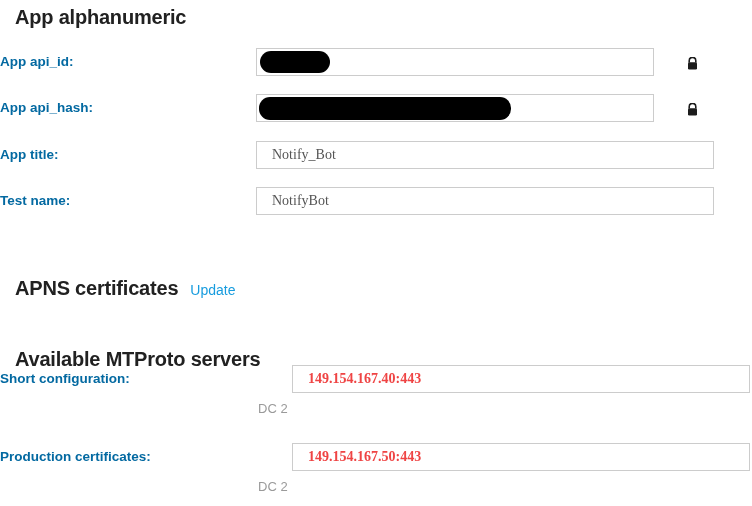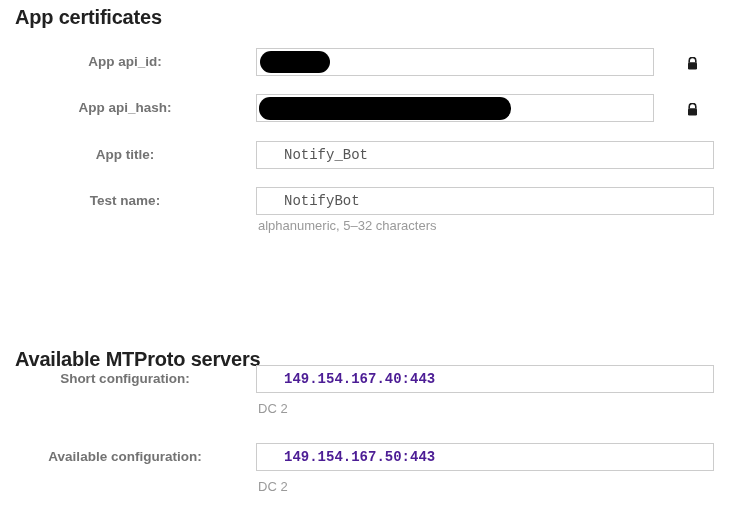--- a/index.html
+++ b/index.html
@@ -17,55 +17,55 @@
     letter-spacing: -0.2px; white-space: nowrap;
   }
   h2 .update-link {
     font-size: 14px; font-weight: normal; color: #179cde;
     text-decoration: none; margin-left: 12px; letter-spacing: 0;
   }
 
   .form-row { position: absolute; left: 0; height: 28px; }
   .form-label {
     position: absolute; left: 0; top: 0; width: 250px; height: 28px;
-    line-height: 28px; text-align: center;
-    font-size: 13.5px; font-weight: bold; color: #737373;
+    line-height: 28px; text-align: left;
+    font-size: 13.5px; font-weight: bold; color: #0369a1;
     white-space: nowrap;
   }
   .text-input {
     position: absolute; top: 0; height: 28px;
     border: 1px solid #ccc; border-radius: 0;
-    padding: 0 0 0 27px; margin: 0;
-    font-family: Liberation Mono, monospace;
+    padding: 0 0 0 15px; margin: 0;
+    font-family: Liberation Serif, serif;
     font-size: 14px; color: #555; background: #fff;
     outline: none;
   }
   .text-input.narrow { left: 256px; width: 398px; }
   .text-input.wide   { left: 256px; width: 458px; }
-  .text-input.bold-value { font-weight: bold; color: #4c1d95; }
+  .text-input.bold-value { font-weight: bold; color: #ef4444; margin-left: 36px; }
 
   .redaction {
     position: absolute; background: #000; border-radius: 11px; z-index: 2;
   }
   .redaction.r1 { left: 260px; top: 3px;  width: 70px;  height: 22px; }
   .redaction.r2 { left: 259px; top: 3px;  width: 252px; height: 23px; }
 
   .lock-icon { position: absolute; left: 687px; top: 8px; width: 11px; height: 13px; }
 
   .helper-text {
     position: absolute; left: 258px;
     font-size: 13px; color: #9a9a9a; white-space: nowrap;
   }
 </style>
 </head>
 <body>
 
 <div class="page">
 
-  <h2 class="section-heading" style="top: 6px;">App certificates</h2>
+  <h2 class="section-heading" style="top: 6px;">App alphanumeric</h2>
 
   <div class="form-row" style="top: 48px;">
     <label class="form-label">App api_id:</label>
     <input class="text-input narrow" type="text" value="" style="">
     <div class="redaction r1"></div>
     <span class="lock-icon">
       <svg width="11" height="13" viewBox="0 0 11 13">
         <path d="M2.2 5.5 V3.7 a3.3 3.3 0 0 1 6.6 0 V5.5" fill="none" stroke="#1c1c1c" stroke-width="1.6"></path>
         <rect x="1" y="5.2" width="9" height="7.3" rx="1.3" fill="#1c1c1c"></rect>
       </svg>
@@ -87,30 +87,32 @@
   <div class="form-row" style="top: 141px;">
     <label class="form-label">App title:</label>
     <input class="text-input wide" type="text" value="Notify_Bot" style="">
   </div>
 
   <div class="form-row" style="top: 187px;">
     <label class="form-label">Test name:</label>
     <input class="text-input wide" type="text" value="NotifyBot" style="">
   </div>
 
-  <div class="helper-text" style="top: 218px;">alphanumeric, 5–32 characters</div>
 
+  <h2 class="section-heading" style="top: 277px;">
+    <span>APNS certificates</span><a class="update-link" href="#">Update</a>
+  </h2>
 
   <h2 class="section-heading" style="top: 348px;">Available MTProto servers</h2>
 
   <div class="form-row" style="top: 365px;">
     <label class="form-label">Short configuration:</label>
     <input class="text-input wide bold-value" type="text" value="149.154.167.40:443" style="">
   </div>
   <div class="helper-text" style="top: 401px;">DC 2</div>
 
   <div class="form-row" style="top: 443px;">
-    <label class="form-label">Available configuration:</label>
+    <label class="form-label">Production certificates:</label>
     <input class="text-input wide bold-value" type="text" value="149.154.167.50:443" style="">
   </div>
   <div class="helper-text" style="top: 479px;">DC 2</div>
 
 </div>
 
 </body></html>

